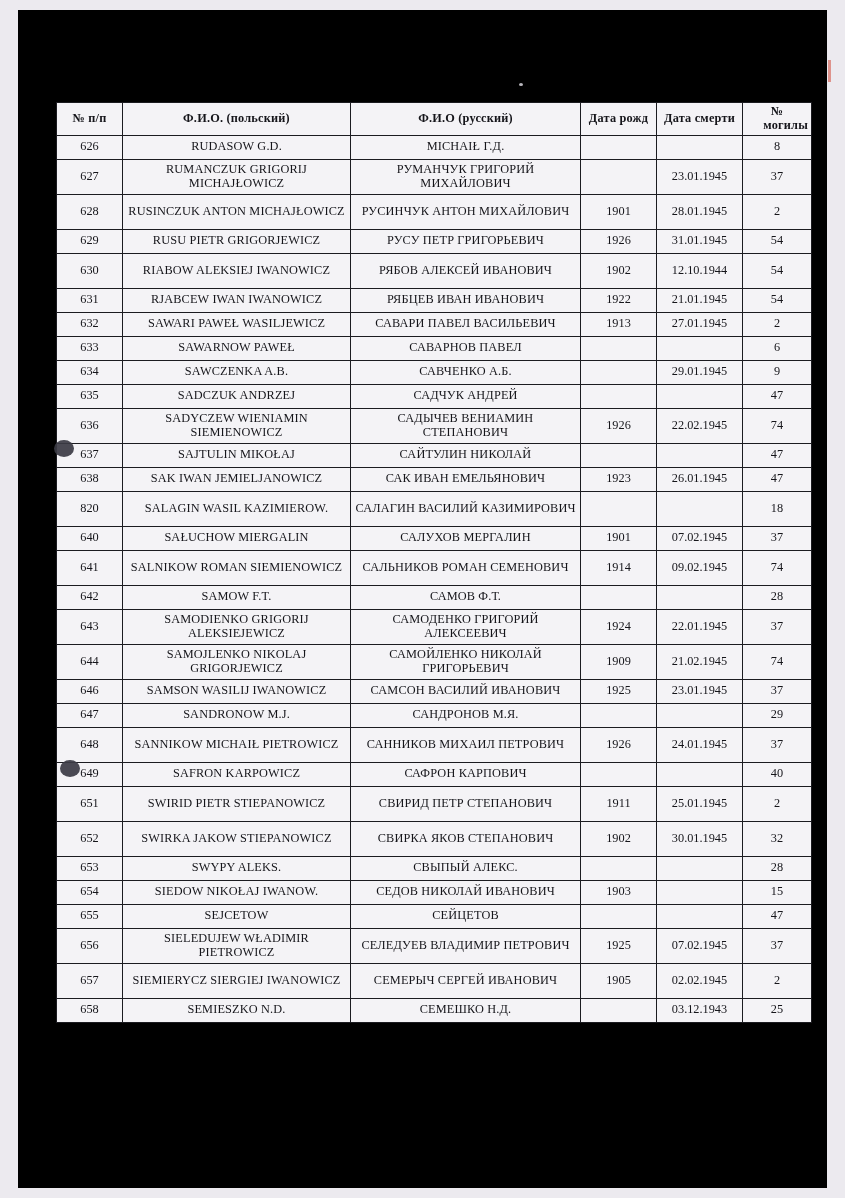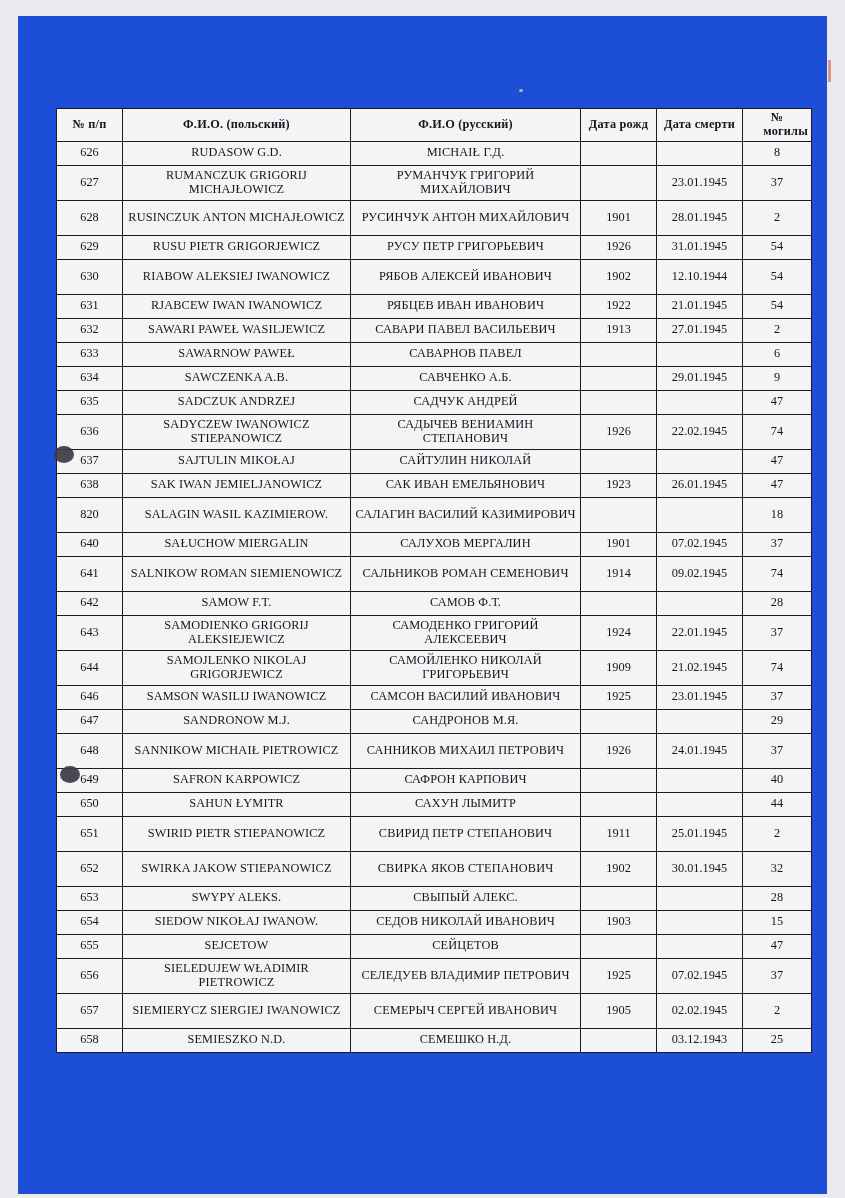--- a/index.html
+++ b/index.html
@@ -16,24 +16,24 @@
   .page {
     position: relative;
     width: 845px;
     height: 1198px;
     background: #eceaef;
     box-sizing: border-box;
   }
   .paper {
     position: absolute;
     left: 18px;
-    top: 16px;
+    top: 10px;
     width: 809px;
     height: 1178px;
-    background: #1d4ed8;
+    background: #000000;
   }
   .table-wrap {
     position: absolute;
     left: 38px;
     top: 92px;
     width: 755px;
   }
   table.register {
     border-collapse: collapse;
     width: 755px;
@@ -195,21 +195,21 @@
             <tr>
               <td class="short">635</td>
               <td class="name short">SADCZUK ANDRZEJ</td>
               <td class="name short">САДЧУК АНДРЕЙ</td>
               <td class="short"></td>
               <td class="short"></td>
               <td class="short">47</td>
             </tr>
             <tr>
               <td class="tall">636</td>
-              <td class="name tall">SADYCZEW IWANOWICZ STIEPANOWICZ</td>
+              <td class="name tall">SADYCZEW WIENIAMIN SIEMIENOWICZ</td>
               <td class="name tall">САДЫЧЕВ ВЕНИАМИН СТЕПАНОВИЧ</td>
               <td class="tall">1926</td>
               <td class="tall">22.02.1945</td>
               <td class="tall">74</td>
             </tr>
             <tr>
               <td class="short">637</td>
               <td class="name short">SAJTULIN MIKOŁAJ</td>
               <td class="name short">САЙТУЛИН НИКОЛАЙ</td>
               <td class="short"></td>
@@ -296,28 +296,20 @@
               <td class="tall">24.01.1945</td>
               <td class="tall">37</td>
             </tr>
             <tr>
               <td class="short">649</td>
               <td class="name short">SAFRON KARPOWICZ</td>
               <td class="name short">САФРОН КАРПОВИЧ</td>
               <td class="short"></td>
               <td class="short"></td>
               <td class="short">40</td>
-            </tr>
-            <tr>
-              <td class="short">650</td>
-              <td class="name short">SAHUN ŁYMITR</td>
-              <td class="name short">САХУН ЛЫМИТР</td>
-              <td class="short"></td>
-              <td class="short"></td>
-              <td class="short">44</td>
             </tr>
             <tr>
               <td class="tall">651</td>
               <td class="name tall">SWIRID PIETR STIEPANOWICZ</td>
               <td class="name tall">СВИРИД ПЕТР СТЕПАНОВИЧ</td>
               <td class="tall">1911</td>
               <td class="tall">25.01.1945</td>
               <td class="tall">2</td>
             </tr>
             <tr>

